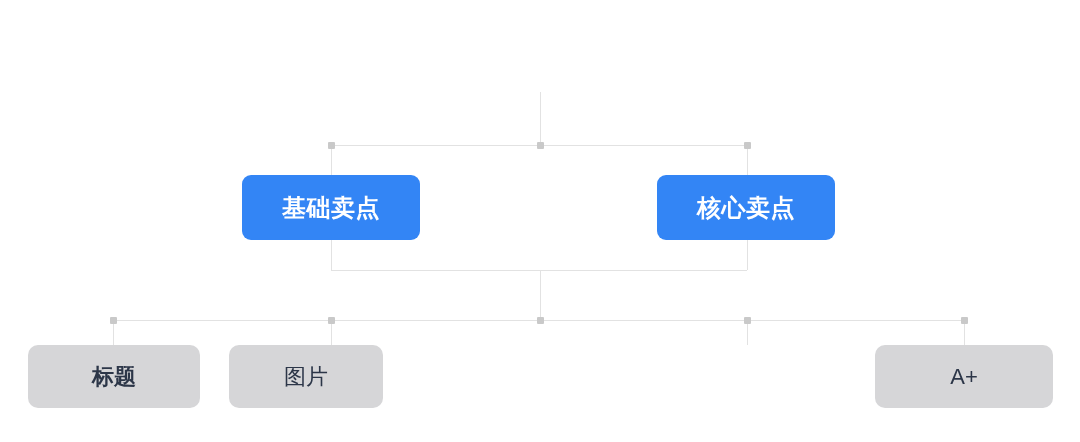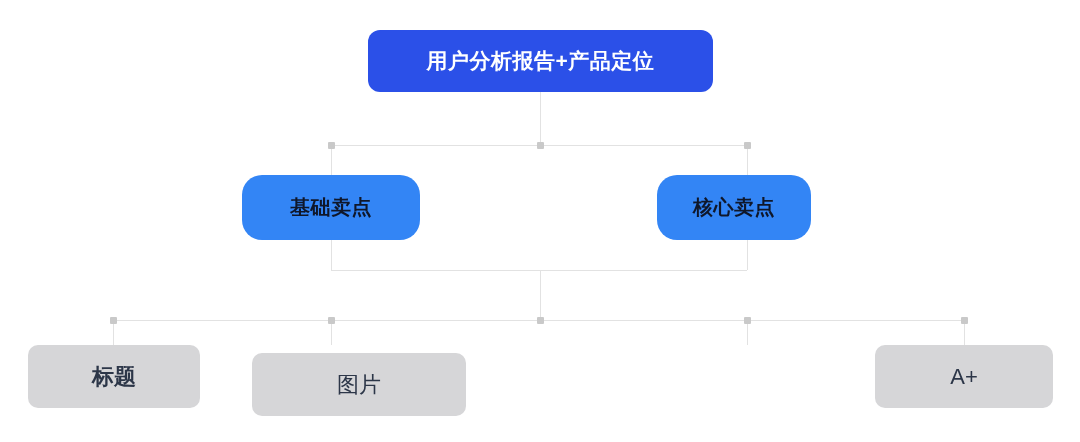--- a/index.html
+++ b/index.html
@@ -49,59 +49,56 @@
   .node-root {
     background: #2b50e8;
     color: #ffffff;
     font-weight: bold;
     font-size: 21px;
     letter-spacing: 0.5px;
     border-radius: 12px;
   }
   .node-branch {
     background: #3385f5;
-    color: #0f172a;
+    color: #ffffff;
     font-weight: bold;
-    font-size: 20px;
+    font-size: 24px;
     letter-spacing: 0.5px;
-    border-radius: 20px;
+    border-radius: 9px;
   }
   .node-leaf {
     background: #d6d6d8;
     color: #2c3648;
     font-weight: normal;
     font-size: 22px;
     border-radius: 10px;
   }
 </style>
 </head>
 <body>
 
 <div id="canvas">
 
-  <div class="node node-root" style="left:368px; top:30px; width:345px; height:62px;">
-    <span>用户分析报告+产品定位</span>
-  </div>
 
   <div class="edge-v" style="left:540px; top:92px; height:53px;"></div>
 
   <div class="edge-h" style="left:331px; top:145px; width:416px;"></div>
 
   <div class="edge-v" style="left:331px; top:145px; height:30px;"></div>
   <div class="edge-v" style="left:747px; top:145px; height:30px;"></div>
 
   <div class="handle" style="left:328px; top:142px;"></div>
   <div class="handle" style="left:537px; top:142px;"></div>
   <div class="handle" style="left:744px; top:142px;"></div>
 
   <div class="node node-branch" style="left:242px; top:175px; width:178px; height:65px;">
     <span>基础卖点</span>
   </div>
 
-  <div class="node node-branch" style="left:657px; top:175px; width:154px; height:65px;">
+  <div class="node node-branch" style="left:657px; top:175px; width:178px; height:65px;">
     <span>核心卖点</span>
   </div>
 
   <div class="edge-v" style="left:331px; top:240px; height:30px;"></div>
   <div class="edge-v" style="left:747px; top:240px; height:30px;"></div>
   <div class="edge-h" style="left:331px; top:270px; width:416px;"></div>
   <div class="edge-v" style="left:540px; top:270px; height:50px;"></div>
 
   <div class="edge-h" style="left:113px; top:320px; width:851px;"></div>
   <div class="edge-v" style="left:113px; top:320px; height:25px;"></div>
@@ -112,21 +109,21 @@
   <div class="handle" style="left:110px; top:317px;"></div>
   <div class="handle" style="left:328px; top:317px;"></div>
   <div class="handle" style="left:537px; top:317px;"></div>
   <div class="handle" style="left:744px; top:317px;"></div>
   <div class="handle" style="left:961px; top:317px;"></div>
 
   <div class="node node-leaf" style="left:28px; top:345px; width:172px; height:63px;font-weight:bold;">
     <span>标题</span>
   </div>
 
-  <div class="node node-leaf" style="left:252px; top:345px; width:214px; height:63px;margin-top:8px;">
+  <div class="node node-leaf" style="left:229px; top:345px; width:154px; height:63px;">
     <span>图片</span>
   </div>
 
 
   <div class="node node-leaf" style="left:875px; top:345px; width:178px; height:63px;">
     <span>A+</span>
   </div>
 
 </div>
 

